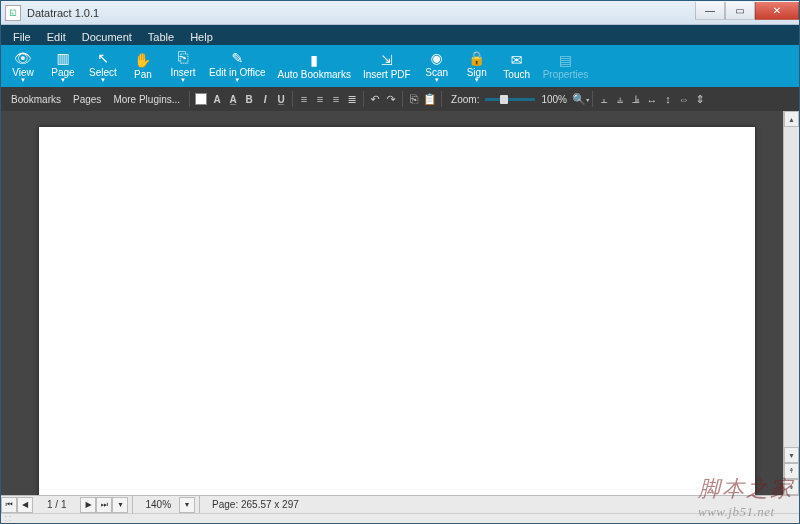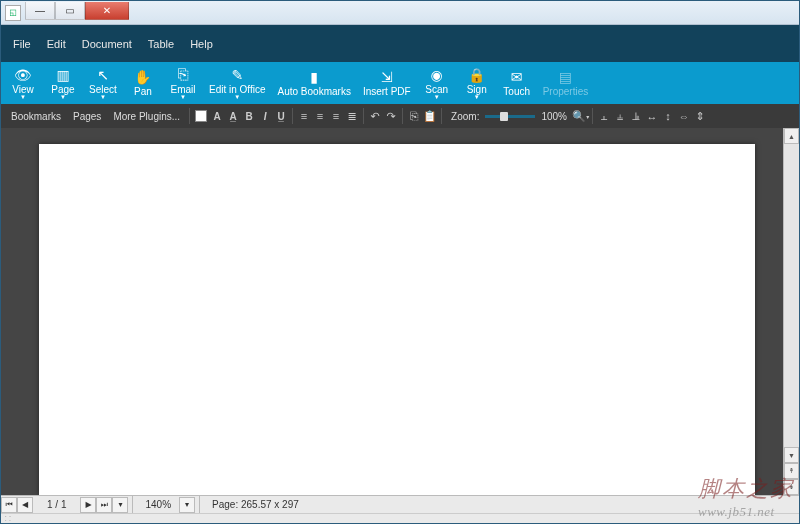--- a/index.html
+++ b/index.html
@@ -4,21 +4,21 @@
 <style>
 *{margin:0;padding:0;box-sizing:border-box;font-family:"Segoe UI",Tahoma,sans-serif;user-select:none}
 body{width:800px;height:524px;overflow:hidden;background:#000}
 .win{width:800px;height:524px;border:1px solid #2b5c7c;background:#fff;display:flex;flex-direction:column}
 .titlebar{height:24px;background:linear-gradient(#e8f0f8,#d6e4f0);display:flex;align-items:center;font-size:11px;color:#333;border-bottom:1px solid #b0c0d0}
 .titlebar .app-icon{width:16px;height:16px;margin:0 4px;background:#fff;border:1px solid #aaa;display:flex;align-items:center;justify-content:center;font-size:8px;color:#0a5}
 .titlebar .title{flex:1;padding-left:2px}
 .winbtns{display:flex;height:100%}
 .winbtn{width:30px;height:18px;margin-top:1px;display:flex;align-items:center;justify-content:center;border:1px solid rgba(0,0,0,.2);border-top:none;background:linear-gradient(#f5f7fa,#e0e6ee);font-size:10px;color:#333}
 .winbtn.close{background:linear-gradient(#e97c6f,#c84030);color:#fff;width:44px;border-top-right-radius:0}
-.menubar{height:37px;background:#12425b;display:flex;align-items:center;padding:0 4px;font-size:11px;color:#e8e8e8}
+.menubar{height:20px;background:#12425b;display:flex;align-items:flex-end;padding:0 4px;font-size:11px;color:#e8e8e8}
 .menubar span{padding:2px 8px;cursor:default}
 .ribbon{height:42px;background:#0b9bce;display:flex;align-items:stretch;padding:0 2px;overflow:hidden}
 .rbtn{display:flex;flex-direction:column;align-items:center;justify-content:center;color:#fff;font-size:10px;padding:2px 6px;min-width:40px;position:relative}
 .rbtn.dis{color:#7cc9e4}
 .rbtn .ico{font-size:14px;height:16px;display:flex;align-items:center;justify-content:center;margin-bottom:1px}
 .rbtn .lbl{white-space:nowrap}
 .rbtn .dd{font-size:6px;margin-top:-1px}
 .toolbar{height:24px;background:#3a3a3a;display:flex;align-items:center;padding:0 4px;font-size:10px;color:#ddd;gap:0;overflow:hidden}
 .tbtn{padding:3px 6px;white-space:nowrap;display:flex;align-items:flex-end;gap:3px}
 .tsep{width:1px;height:16px;background:#555;margin:0 3px}
@@ -46,20 +46,21 @@
 .watermark .cn{font-size:22px;font-family:"KaiTi","STKaiti",serif;color:rgba(120,30,30,.55);letter-spacing:2px;font-style:italic}
 .watermark .url{font-size:13px;color:rgba(120,120,120,.6);font-family:Georgia,serif;font-style:italic;letter-spacing:.5px}
 </style>
 </head>
 <body>
 
 <div class="win">
 
   <div class="titlebar">
     <div class="app-icon">◱</div>
+    <div class="title">Datatract 1.0.1</div>
     <div class="winbtns">
       <div class="winbtn">—</div>
       <div class="winbtn">▭</div>
       <div class="winbtn close">✕</div>
     </div>
   </div>
 
   <div class="menubar">
     <span>File</span>
     <span>Edit</span>
@@ -83,21 +84,21 @@
         <div class="ico">↖</div>
         <div class="lbl">Select</div>
         <div class="dd">▼</div>
       </div>
     <div class="rbtn">
         <div class="ico">✋</div>
         <div class="lbl">Pan</div>
       </div>
     <div class="rbtn">
         <div class="ico">⎘</div>
-        <div class="lbl">Email</div>
+        <div class="lbl">Insert</div>
         <div class="dd">▼</div>
       </div>
     <div class="rbtn">
         <div class="ico">✎</div>
         <div class="lbl">Edit in Office</div>
         <div class="dd">▼</div>
       </div>
     <div class="rbtn">
         <div class="ico">▮</div>
         <div class="lbl">Auto Bookmarks</div>

